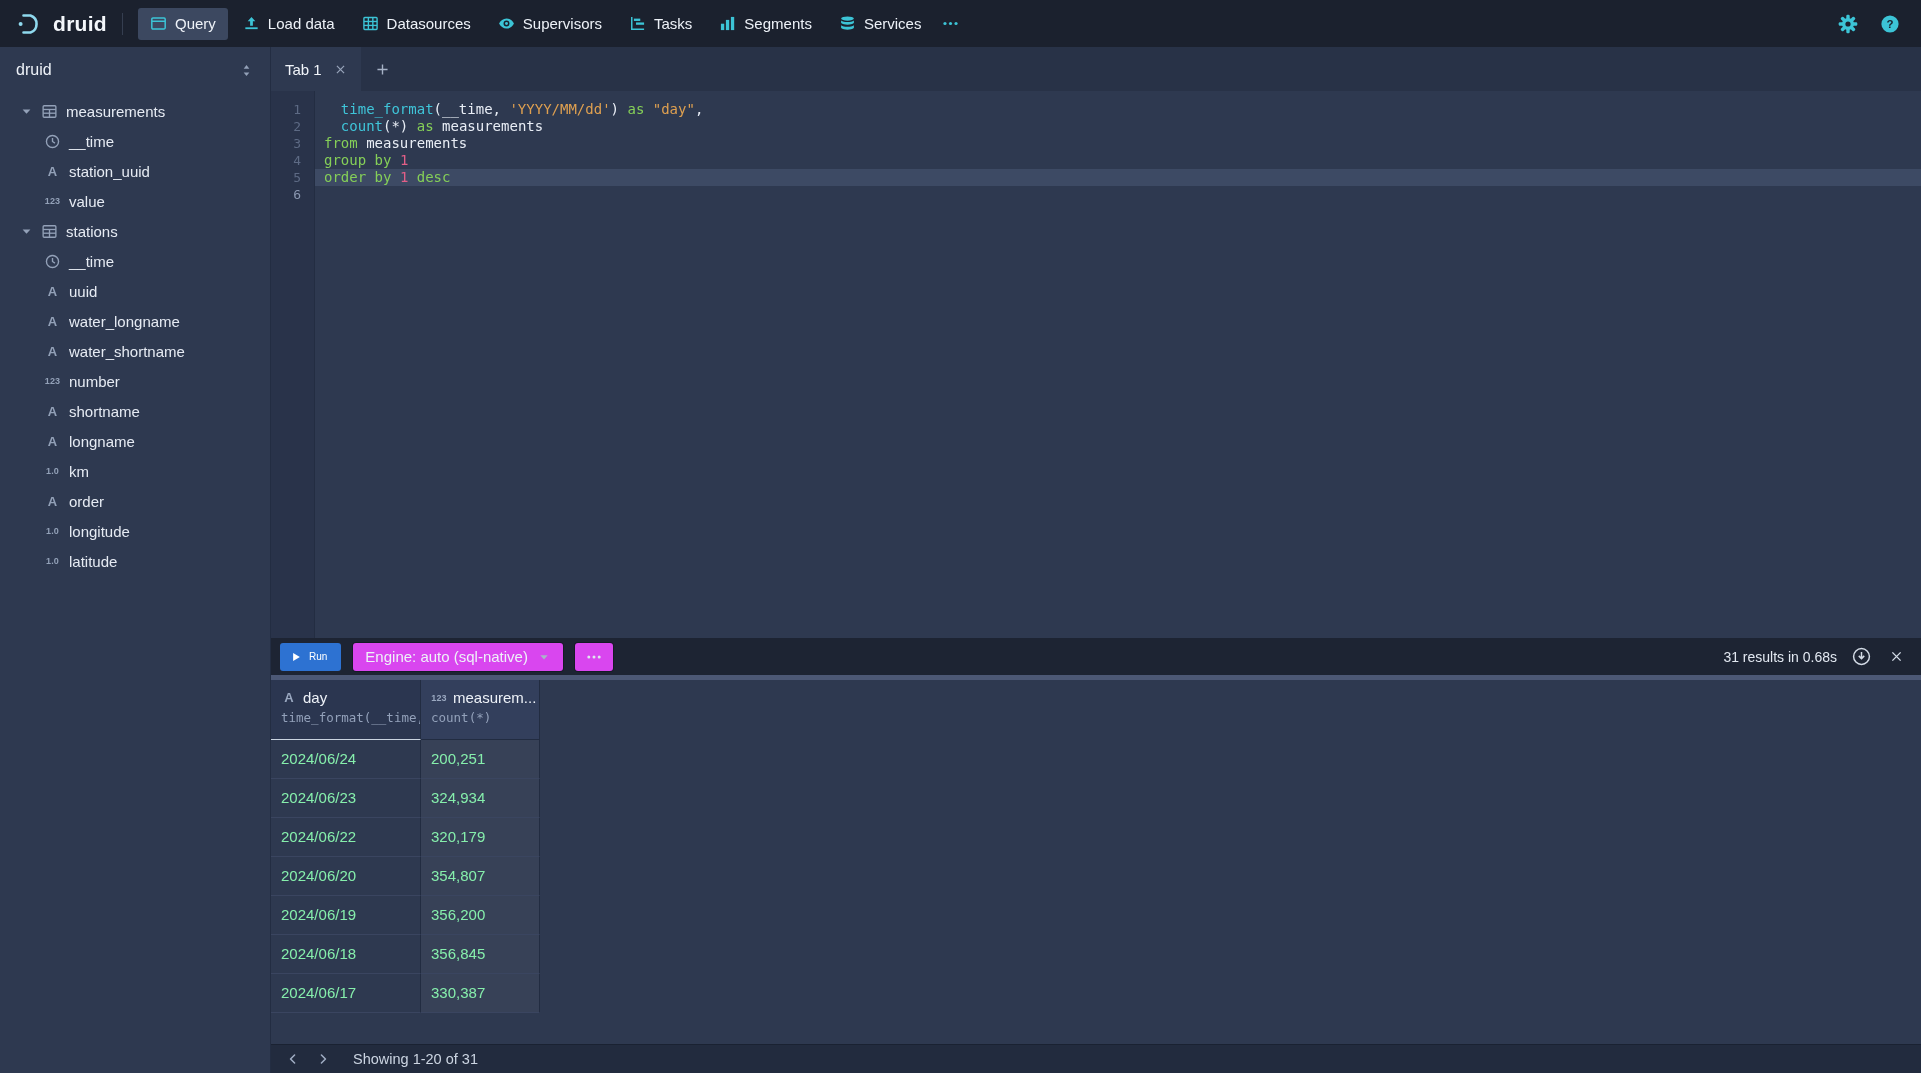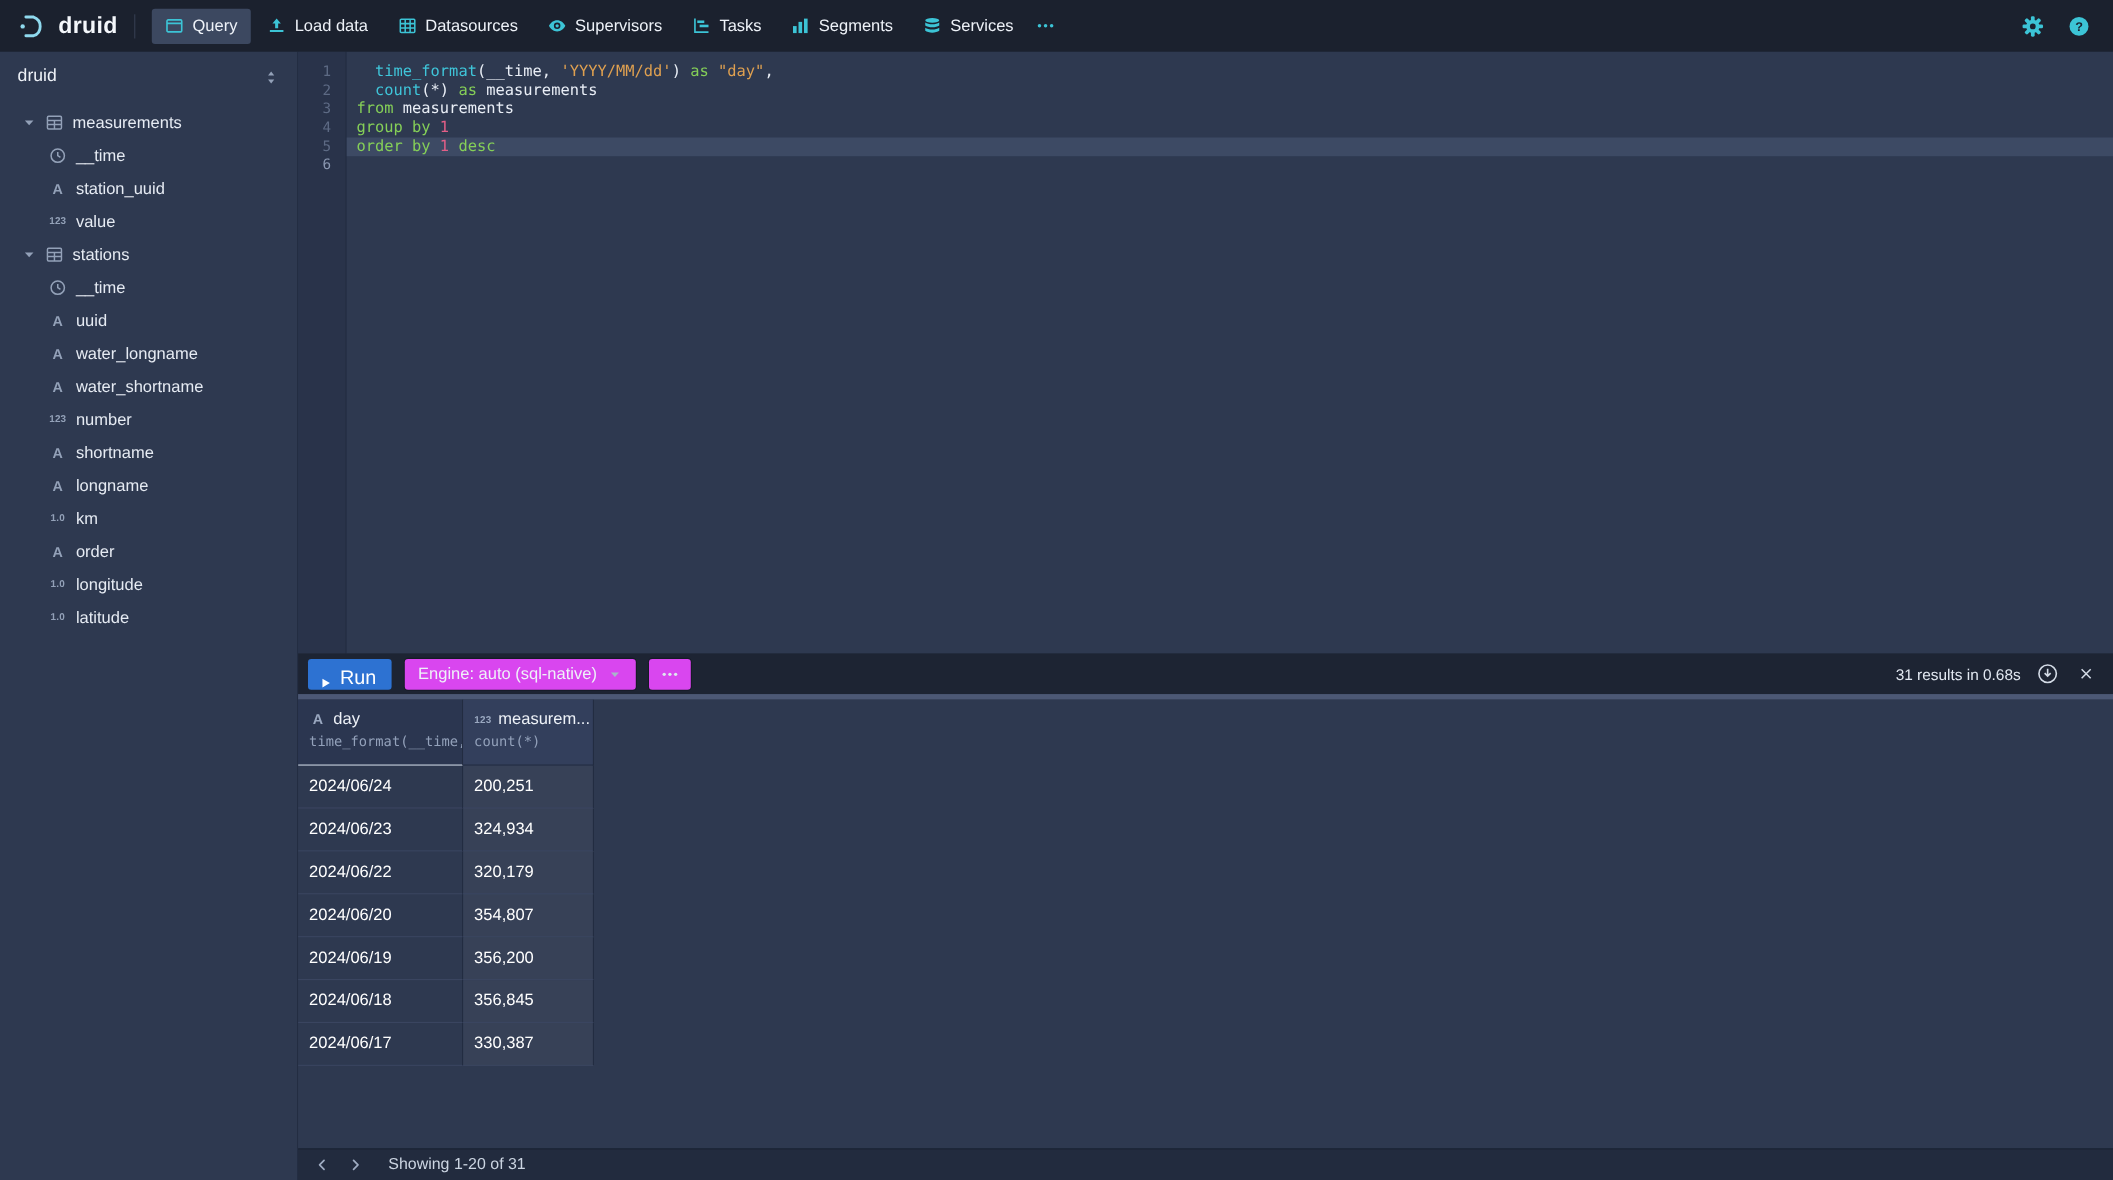--- a/index.html
+++ b/index.html
@@ -57,21 +57,21 @@
   .code{flex:1;padding-top:10px;overflow:hidden}
   .code-line{height:17px;line-height:17px;font-size:14px;white-space:pre;color:#e9eef6;padding-left:9px}
   .code-line.active{background:#3d4a64}
   .tok-kw{color:#85cf58}
   .tok-fn{color:#3fc5d9}
   .tok-str{color:#dfa050}
   .tok-num{color:#e25f87}
   .tok-pl{color:#e9eef6}
 
   .runbar{height:37px;flex:none;background:#1d2433;display:flex;align-items:center;gap:12px;padding:0 14px 0 9px}
-  .run-btn{display:flex;align-items:flex-end;gap:7px;height:28px;padding:0 14px 0 10px;background:#2d72d2;border-radius:3px;color:#fff;font-size:18px}
+  .run-btn{display:flex;align-items:center;gap:7px;height:28px;padding:0 14px 0 10px;background:#2d72d2;border-radius:3px;color:#fff;font-size:10px}
   .run-btn [data-icon]{width:12px;height:12px;color:#fff}
   .dark-btn{display:flex;align-items:center;gap:9px;height:28px;padding:0 12px;background:#d946ef;border-radius:3px;color:#eef2f8;font-size:15px;box-shadow:0 0 0 1px rgba(0,0,0,.25)}
   .dark-btn .caret[data-icon]{width:14px;height:14px;color:#a9b5c9}
   .more-btn{width:38px;justify-content:center;padding:0}
   .more-btn [data-icon]{color:#dfe6ee}
   .runbar-spacer{flex:1}
   .run-status{font-size:14px;color:#e2e8f1}
   .icon-btn{display:flex;padding:3px}
   .icon-btn [data-icon]{width:19px;height:19px;color:#d3dbe6}
   .icon-btn .sm[data-icon],.icon-btn[data-sm] [data-icon]{width:15px;height:15px}
@@ -80,21 +80,21 @@
 
   .results{flex:1;background:#2e3950;overflow:hidden}
   .thead{display:flex;height:60px}
   .hcell{width:150px;flex:none;background:#2b3650;border-right:1px solid #222c41;border-bottom:1px solid #222c41;padding:9px 10px 0;cursor:pointer;overflow:hidden}
   .hcell.c1{width:119px;background:#333f5c}
   .hcell.sorted{border-bottom:1px solid #c9d3e0}
   .hname{display:flex;align-items:center;gap:6px;font-size:15px;color:#eef2f8;white-space:nowrap}
   .hname .txt-ic,.hname [data-icon]{width:16px;height:15px;color:#9aa8c0}
   .hexpr{margin-top:4px;font-family:"DejaVu Sans Mono","Liberation Mono",monospace;font-size:12.5px;color:#93a1ba;white-space:nowrap}
   .trow{display:flex;height:39px}
-  .tcell{width:150px;flex:none;padding:0 10px;line-height:38px;font-size:15px;color:#ffffff;border-right:1px solid #222c41;border-bottom:1px solid #3a4560;white-space:nowrap;overflow:hidden;cursor:pointer}
+  .tcell{width:150px;flex:none;padding:0 10px;line-height:38px;font-size:15px;color:#86efac;border-right:1px solid #222c41;border-bottom:1px solid #3a4560;white-space:nowrap;overflow:hidden;cursor:pointer}
   .tcell.c1{width:119px;background:rgba(255,255,255,.045)}
 
   .pagination{height:29px;flex:none;background:#222b3e;border-top:1px solid #1a2232;display:flex;align-items:center;padding:0 8px;gap:2px}
   .page-btn{width:28px;height:25px;display:flex;align-items:center;justify-content:center}
   .page-btn [data-icon]{width:14px;height:14px;color:#9facc2}
   .page-label{margin-left:14px;font-size:14.5px;color:#ccd5e2}
 </style>
 </head>
 <body>
 
@@ -322,20 +322,39 @@
       </div>
       <div class="tree-row child">
         <span class="txt-ic n-ic">1.0</span>
         <span>latitude</span>
       </div>
     </div>
 </div>
 
 <div class="main">
 
+  <div class="tabbar">
+    <div class="tabs" id="tabs">
+        <div class="tab active">
+          <span>Tab 1</span>
+          <span class="tab-close" data-icon="cross-icon">
+            <svg viewBox="0 0 16 16" fill="none" stroke="currentColor" stroke-width="1.5">
+              <path d="M3.6 3.6l8.8 8.8M12.4 3.6l-8.8 8.8"></path>
+            </svg>
+          </span>
+        </div>
+      </div>
+    <button class="tab-plus">
+      <span data-icon="plus-icon">
+          <svg viewBox="0 0 16 16" fill="none" stroke="currentColor" stroke-width="1.5">
+            <path d="M8 2.6v10.8M2.6 8h10.8"></path>
+          </svg>
+        </span>
+    </button>
+  </div>
 
   <div class="editor">
     <div id="gutter" class="gutter">
         <div class="gut-num">1</div>
         <div class="gut-num">2</div>
         <div class="gut-num">3</div>
         <div class="gut-num">4</div>
         <div class="gut-num">5</div>
         <div class="gut-num active">6</div>
       </div>

